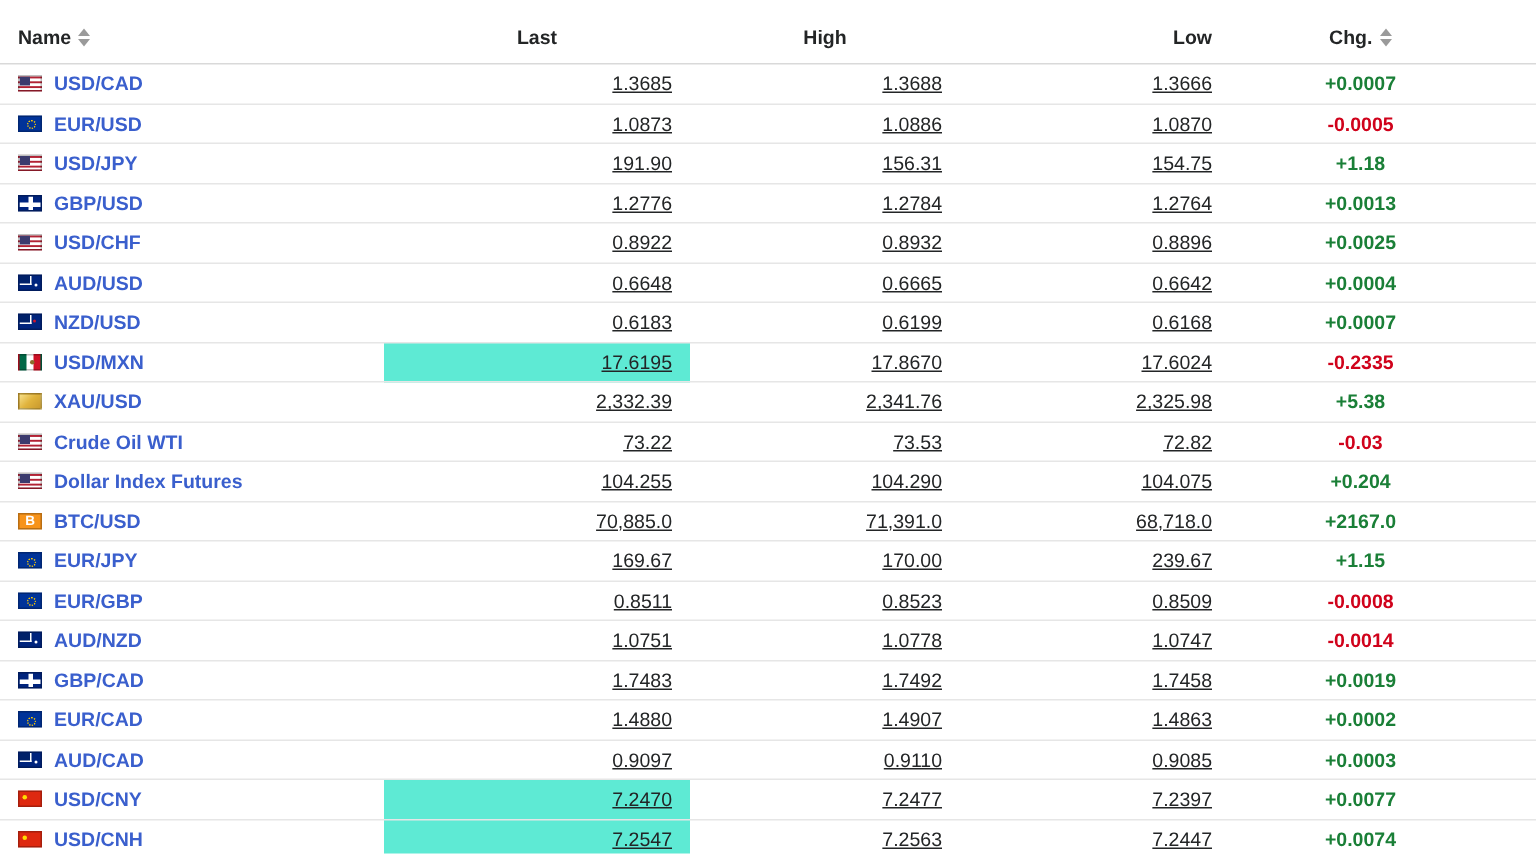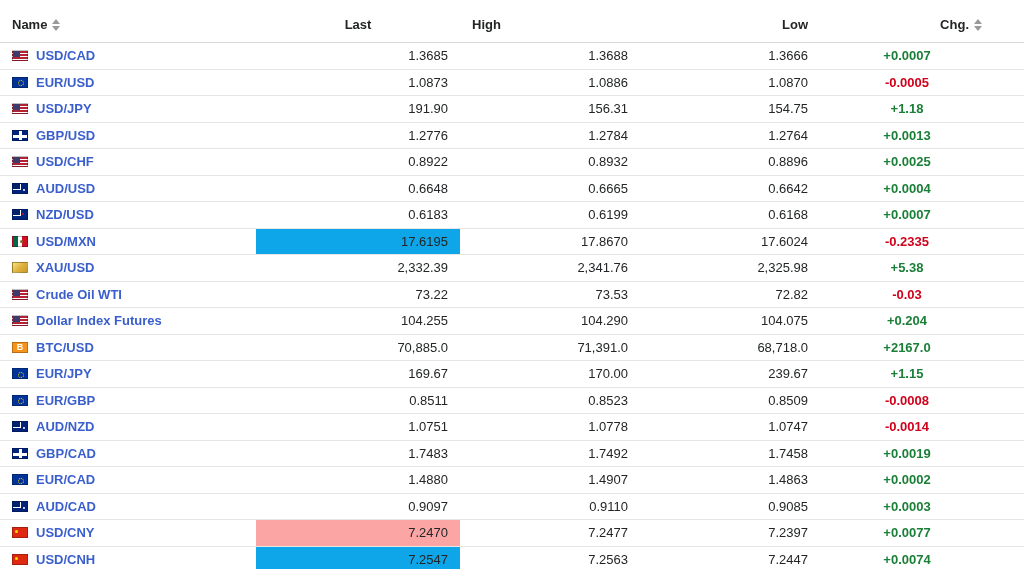--- a/index.html
+++ b/index.html
@@ -25,23 +25,23 @@
     font-weight: bold;
     color: #232526;
     padding: 4px 12px 10px 12px;
     border-bottom: 1px solid #d9d9d9;
     vertical-align: bottom;
     height: 28px;
     white-space: nowrap;
   }
   th.col-name   { width: 232px; text-align: left; padding-left: 38px; }
   th.col-last   { width: 180px; text-align: center; }
-  th.col-high   { width: 156px; text-align: left; }
+  th.col-high   { width: 156px; text-align: center; }
   th.col-low    { width: 156px; text-align: right; }
-  th.col-chg    { width: 150px; text-align: right; }
+  th.col-chg    { width: 150px; }
   th.col-time   { width: 150px; text-align: right; padding-right: 14px; }
 
   .sort-arrows {
     display: inline-block;
     width: 8px;
     margin-left: 5px;
     position: relative;
     top: -1px;
     line-height: 0;
     vertical-align: middle;
@@ -61,28 +61,28 @@
   table.quotes tbody td {
     padding: 0 12px;
     border-bottom: 1px solid #e6e6e6;
     white-space: nowrap;
     font-size: 13px;
   }
   td.name {
     text-align: left;
     padding-left: 12px;
   }
-  td.num { text-align: right; color: #232526; }
+  td.num { text-align: right; color: #232526; text-decoration: underline; }
   td.time { text-align: right; color: #5d5d5d; padding-right: 14px; }
   td.chg { text-align: center; font-weight: bold; }
   .up-val   { color: #1a7f37; }
   .down-val { color: #d0021b; }
 
-  .hl-green { background: #fca5a5; }
-  .hl-red   { background: #0ea5e9; }
+  .hl-green { background: #5eead4; }
+  .hl-red   { background: #5eead4; }
 
   .pair-link {
     color: #3a5fcd;
     font-weight: bold;
     text-decoration: none;
     cursor: pointer;
   }
 
   .flag {
     display: inline-block;

